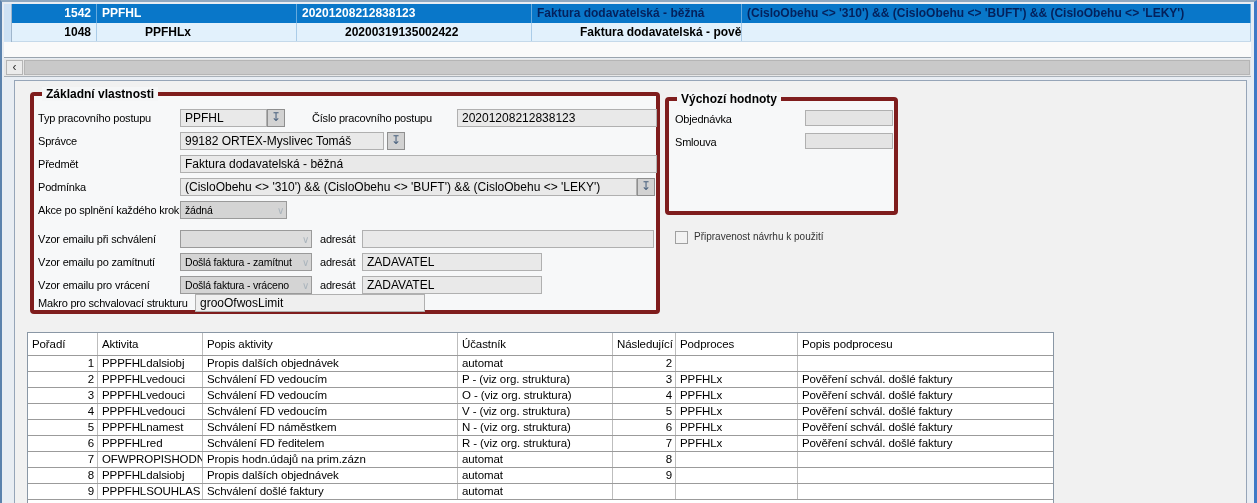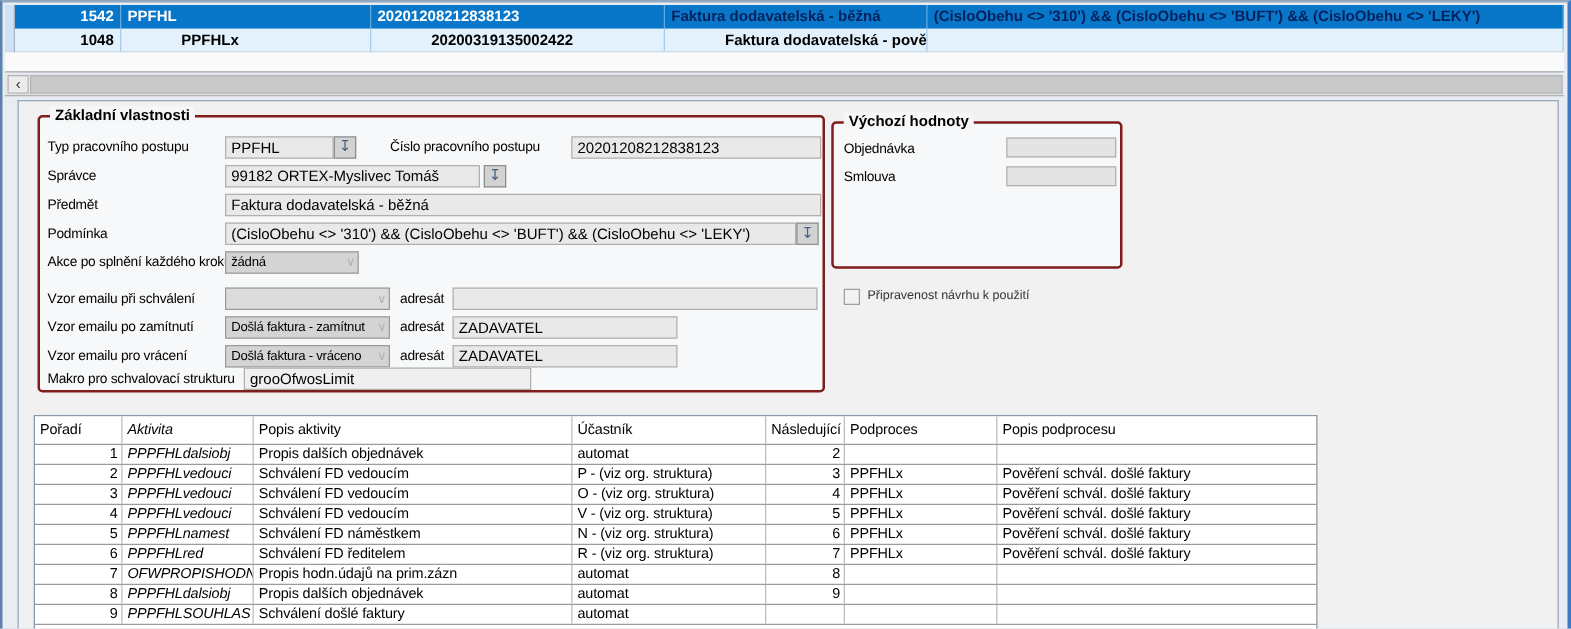--- a/index.html
+++ b/index.html
@@ -36,21 +36,21 @@
     border-bottom:1px solid #a8b0b8; }
   .hs-btn { position:absolute; left:2px; top:1px; width:17px; height:15px; background:#ebebeb;
     border:1px solid #b5b5b5; text-align:center; line-height:13px; font-size:12px; color:#333; cursor:pointer; }
   .hs-thumb { position:absolute; left:20px; top:1px; right:1px; height:15px; background:#c9c9c9;
     border:1px solid #b5b5b5; cursor:pointer; }
 
   
   .panel { position:absolute; left:12px; top:78px; right:7px; bottom:0;
     background:#f1f1f1; border:1px solid #96a5b8; border-bottom:none; }
 
-  .gbox { position:absolute; background:#f7f8f9; border:2px solid #7f1d1d; border-radius:4px;padding-left:36px; }
+  .gbox { position:absolute; background:#f7f8f9; border:4px solid #7f1d1d; border-radius:4px;padding-left:36px; }
   .gbox-label { position:absolute; top:-9px; left:8px; padding:0 4px; background:#f5f6f7;
     font-weight:bold; font-size:12px; color:#000; white-space:nowrap; }
   #gbox-main { left:28px; top:90px; width:630px; height:222px; }
   #gbox-defaults { left:663px; top:95px; width:233px; height:118px; }
 
   .flabel { position:absolute; font-size:11px; letter-spacing:-0.2px; color:#000; white-space:nowrap; }
 
   .tfield { position:absolute; height:18px; background:#e9e9e9; border:1px solid #b0b0b0;
     line-height:16px; padding:0 4px; font-size:12px; overflow:hidden; white-space:nowrap; }
   .tfield.small { height:16px; line-height:14px; background:#e4e4e4; }
@@ -71,21 +71,21 @@
     background:#e9e9e9; border:1px solid #8a97a5; overflow:hidden; }
   .st-row, .st-head { display:flex; background:#ffffff; border-bottom:1px solid #9b9b9b; }
   .st-head { height:23px; }
   .st-head .st-c { line-height:22px; }
   .st-row { height:16px; }
   .st-row .st-c { line-height:15px; }
   .st-c { height:100%; padding:0 4px; border-right:1px solid #bdbdbd; overflow:hidden;
     white-space:nowrap; font-size:11.5px; letter-spacing:-0.1px; color:#000; }
   .st-c:last-child { border-right:none; }
   .sc-poradi { width:70px; text-align:right; padding-right:3px; }
-  .sc-aktivita { width:105px;font-style:italic; }
+  .sc-aktivita { width:105px; }
   .sc-popis { width:255px; }
   .sc-ucastnik { width:155px; }
   .sc-nasl { width:63px; text-align:right; padding-right:3px; }
   .sc-podproces { width:122px; }
   .sc-popispod { flex:1; }
   .st-empty { height:6px; background:#ffffff; border-bottom:1px solid #9b9b9b; }
 </style>
 </head>
 <body>
 

